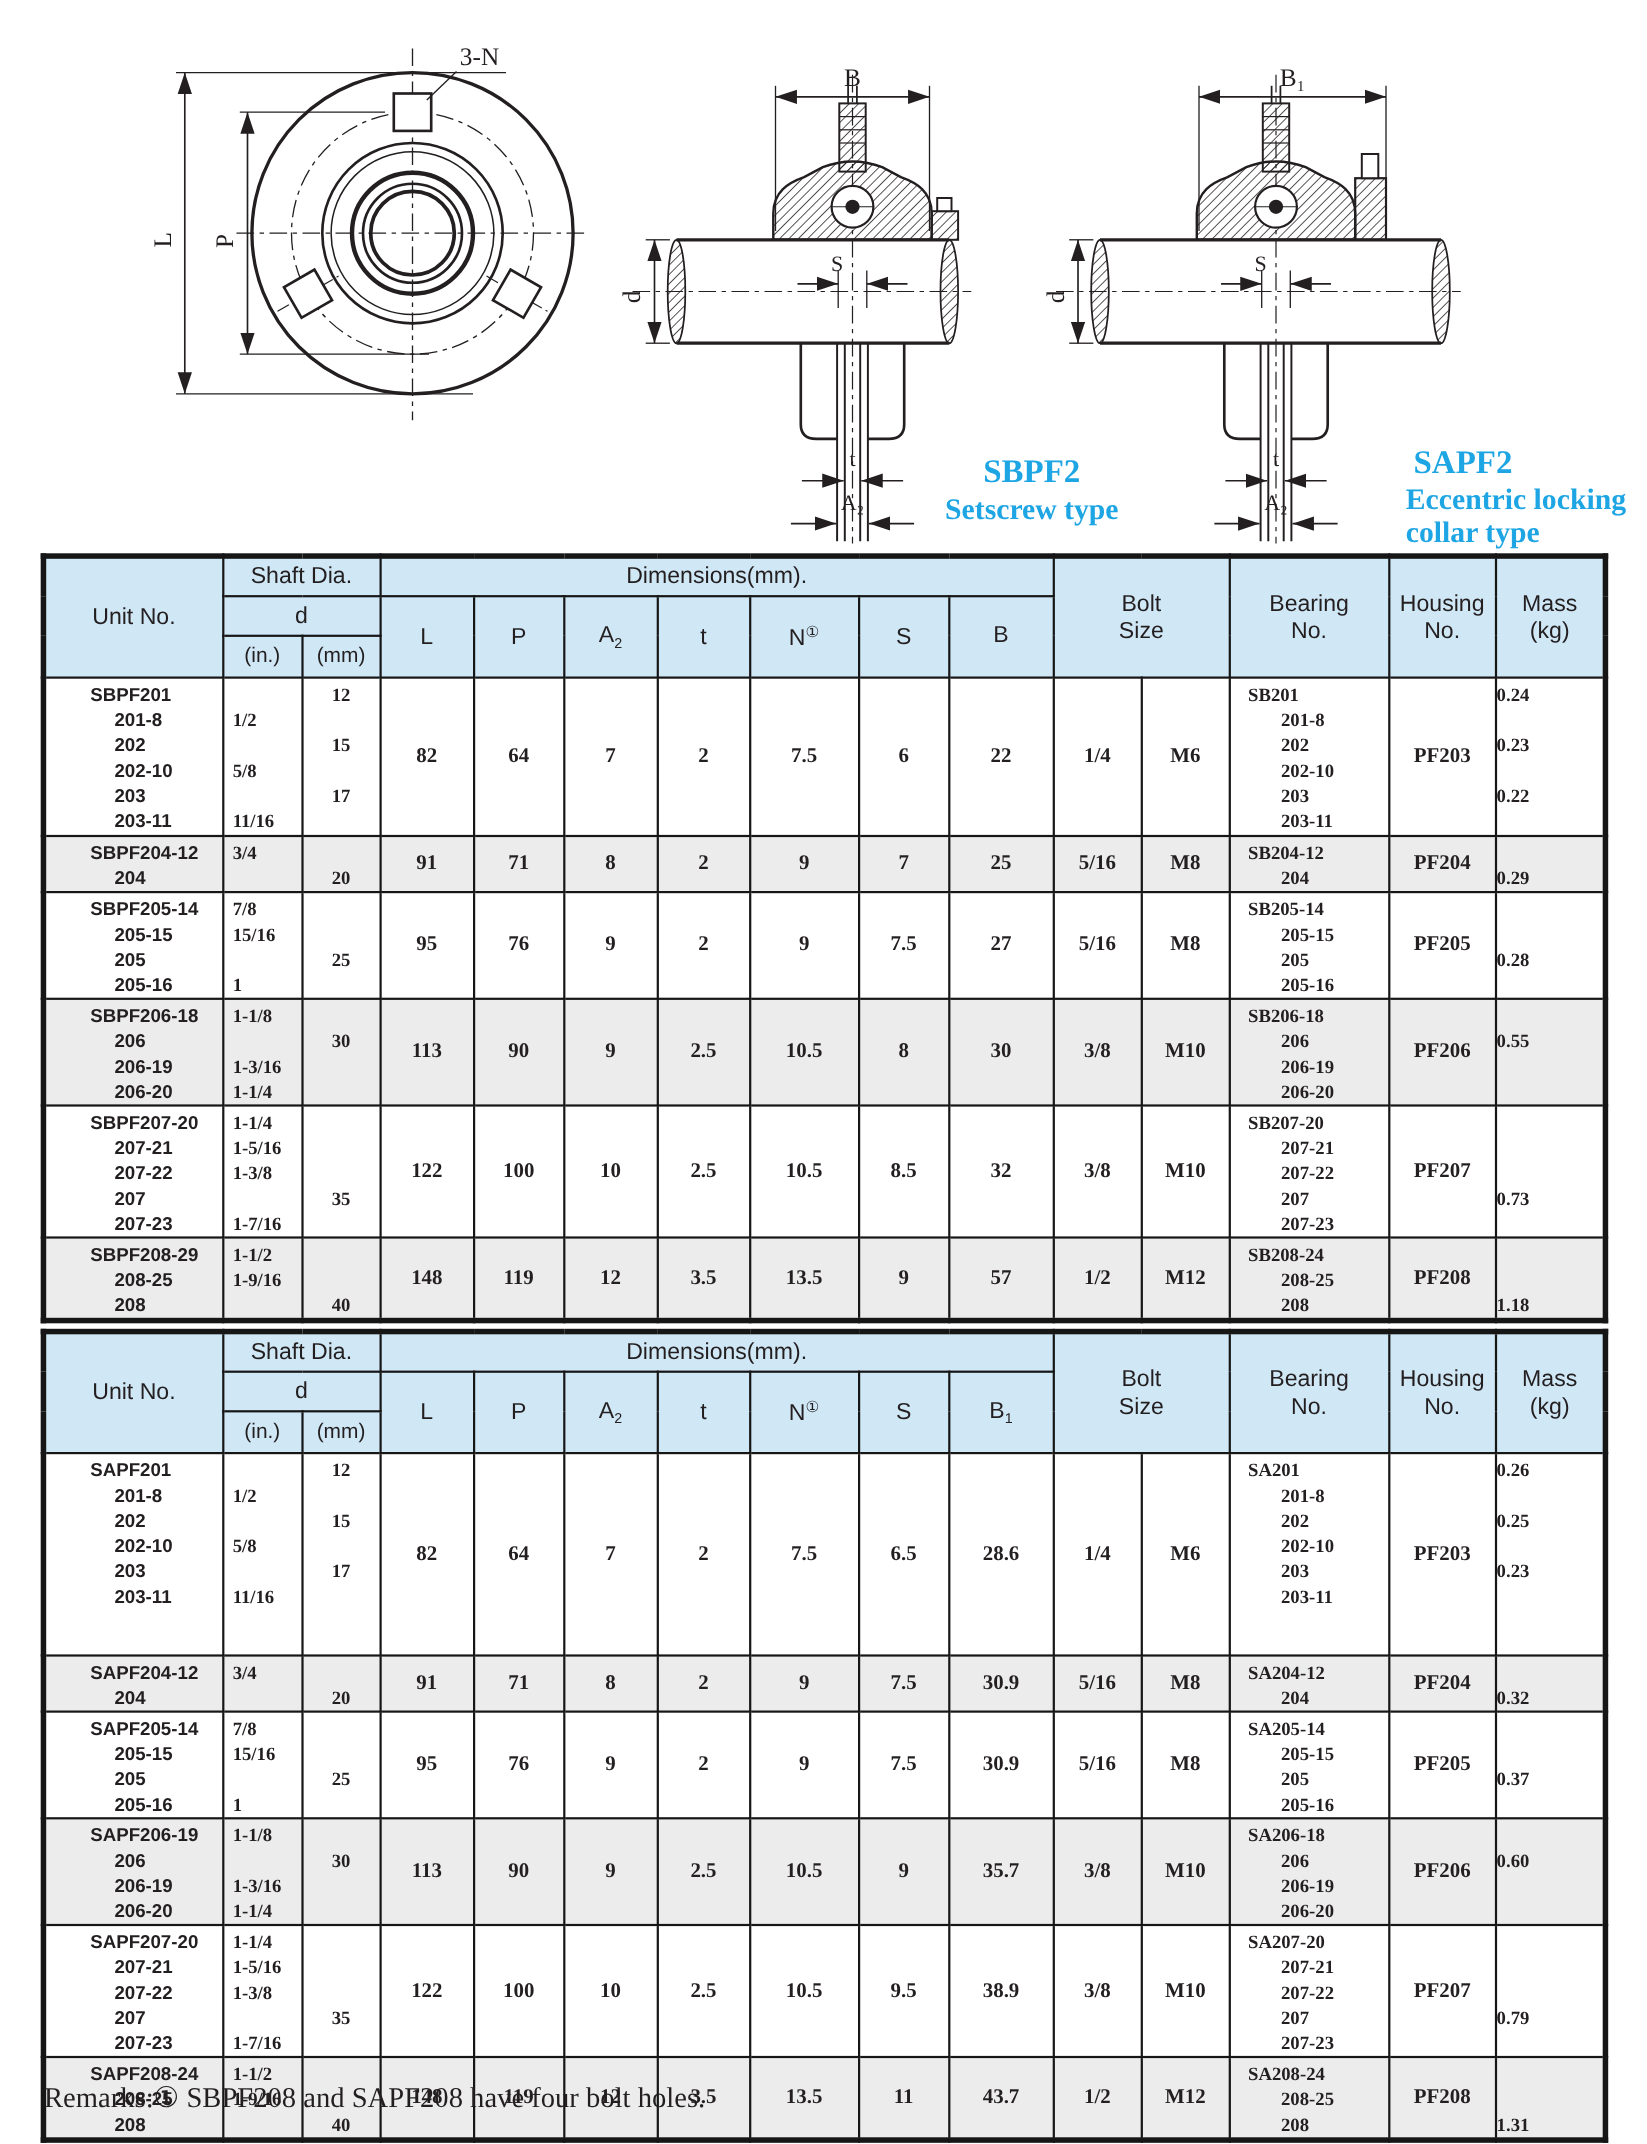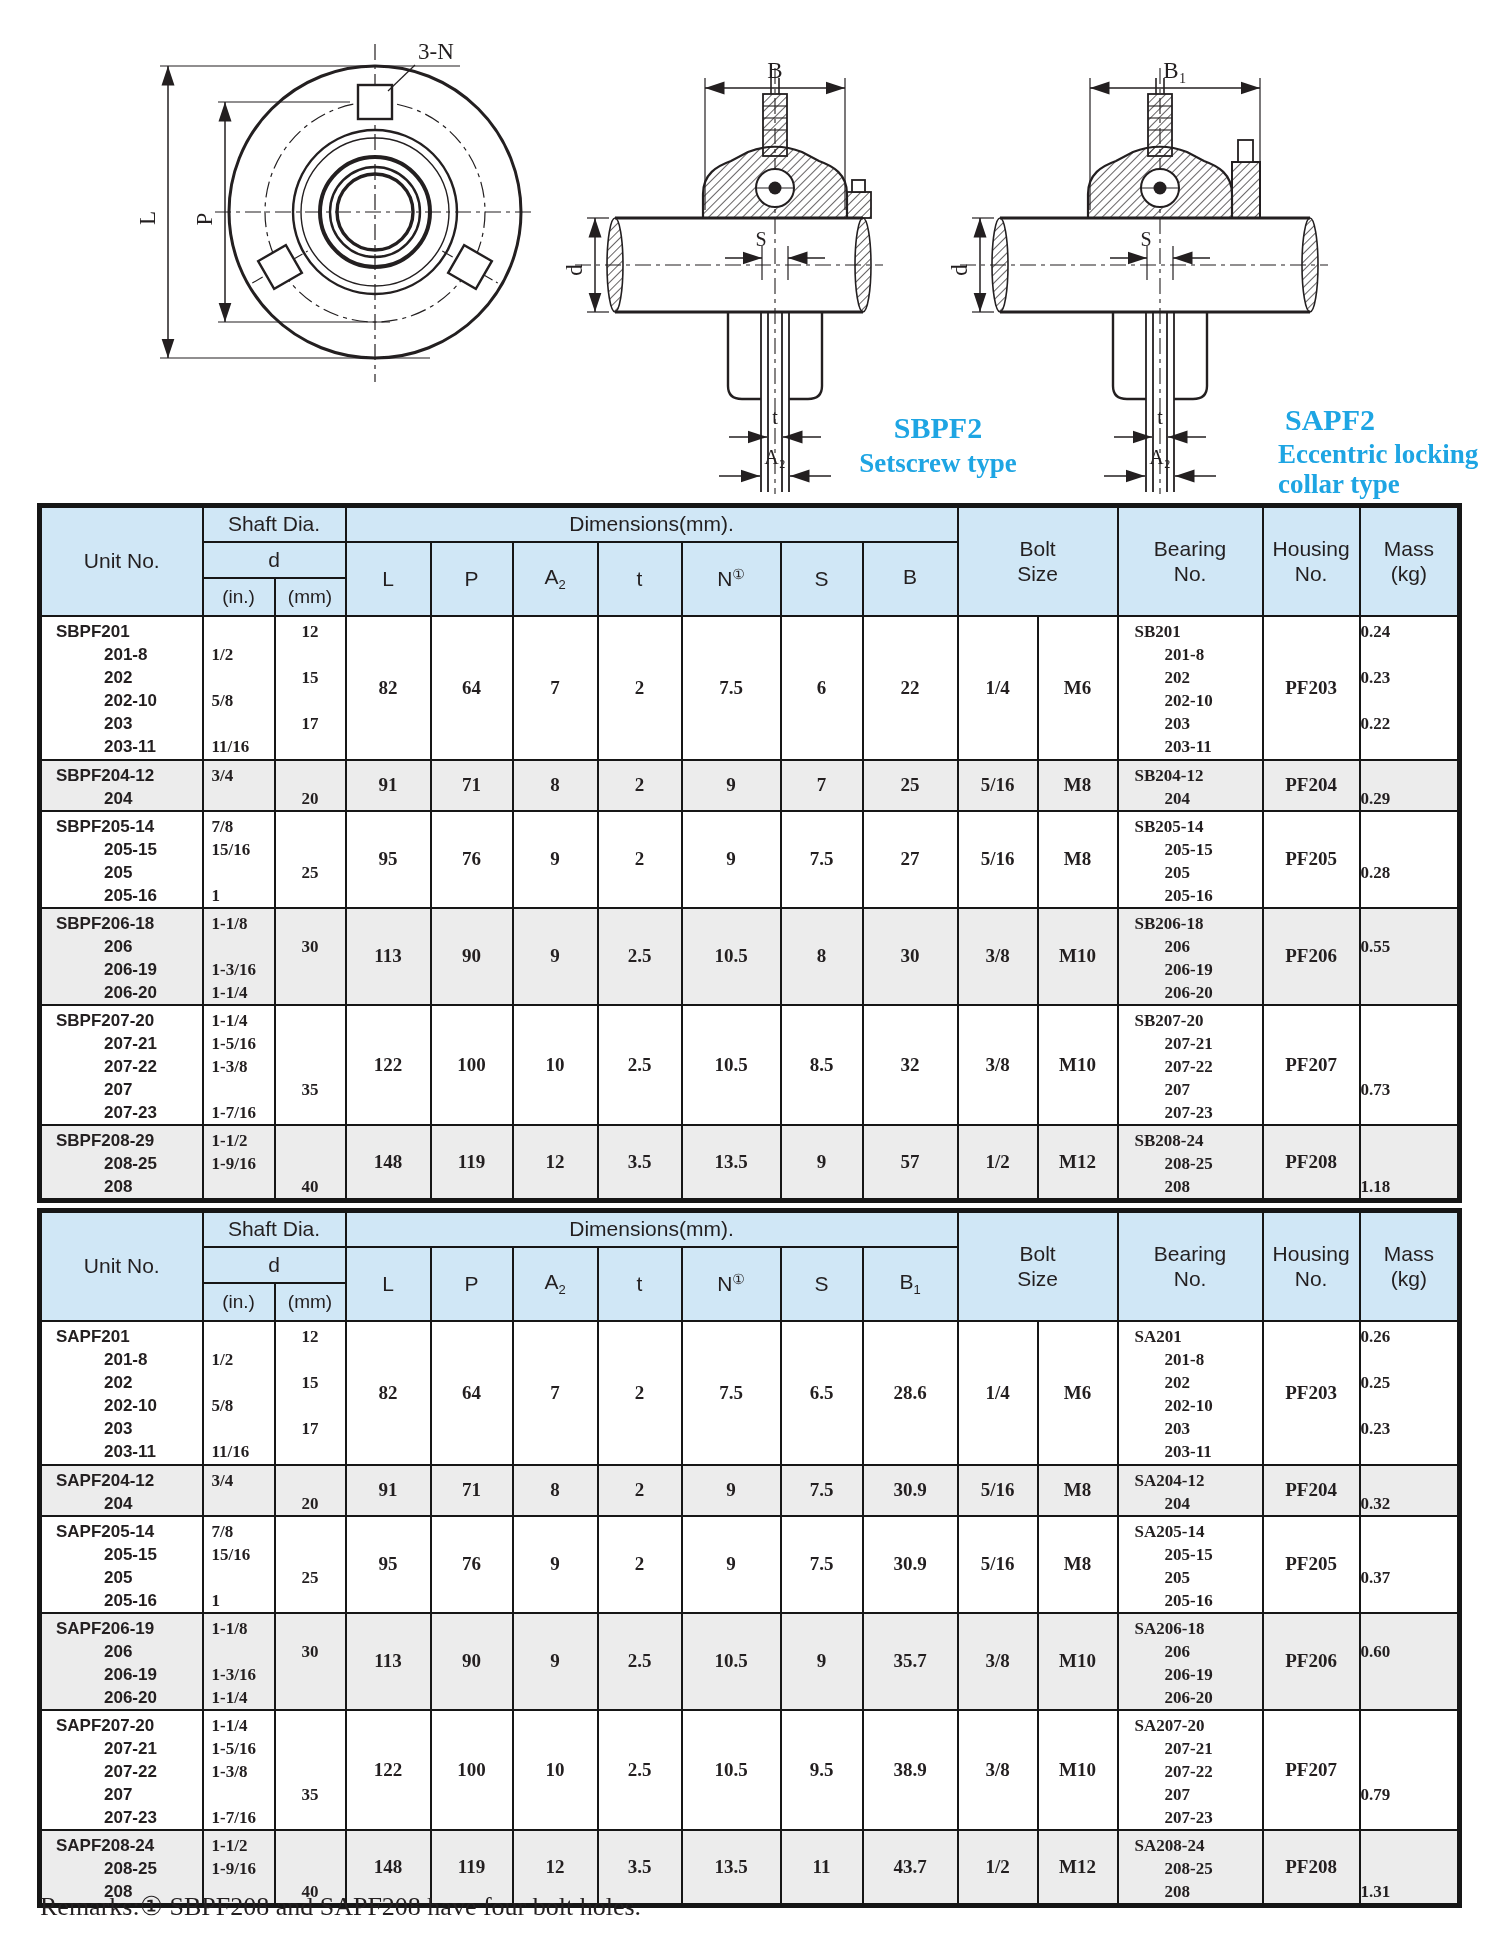--- a/index.html
+++ b/index.html
@@ -28,21 +28,21 @@
   .sp{font-size:14px;vertical-align:7px;}
   td.vc{
     text-align:center;vertical-align:middle;
     font-family:"Liberation Serif","DejaVu Serif",serif;font-weight:bold;font-size:19px;
   }
   td.uc,td.ic,td.mc,td.bc,td.msc{vertical-align:top;padding-top:3px;}
   td.uc{font-weight:bold;font-size:17px;}
   td.ic,td.mc,td.bc,td.msc{font-family:"Liberation Serif","DejaVu Serif",serif;font-weight:bold;font-size:17px;}
   .ln{height:23px;line-height:23px;white-space:nowrap;}
   td.uc .ln{padding-left:62px;text-align:left;}
-  td.uc .ln:first-child{padding-left:14px;}
+  td.uc .ln:first-child{padding-left:0;margin-left:40px;}
   td.ic .ln{padding-left:8px;text-align:left;}
   td.mc .ln{text-align:center;}
   td.bc .ln{padding-left:46px;text-align:left;}
   td.bc .ln:first-child{padding-left:16px;}
   td.msc .ln{text-align:left;}
   tbody tr:nth-child(even){background:#ececec;}
   .remarks{
     position:absolute;left:40px;top:1891px;
     font-family:"Liberation Serif","DejaVu Serif",serif;font-size:26px;color:#231f20;
   }
@@ -575,21 +575,21 @@
       <th rowspan="2"><span>N</span><span class="sp">①</span></th>
       <th rowspan="2">S</th>
       <th rowspan="2"><span>B</span><span class="sb">1</span></th>
     </tr>
     <tr style="height:38px">
       <th class="small">(in.)</th>
       <th class="small">(mm)</th>
     </tr>
   </thead>
   <tbody>
-    <tr style="height:144px">
+    <tr style="height:184px">
       <td class="uc">
           <div class="ln">SAPF201</div>
           <div class="ln">201-8</div>
           <div class="ln">202</div>
           <div class="ln">202-10</div>
           <div class="ln">203</div>
           <div class="ln">203-11</div>
         </td>
       <td class="ic">
           <div class="ln">&nbsp;</div>

